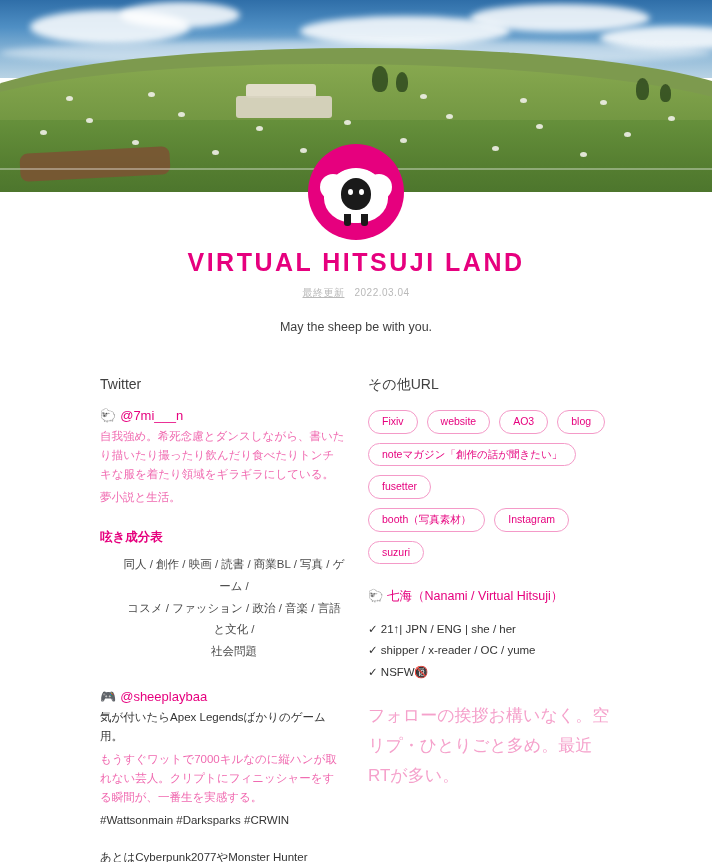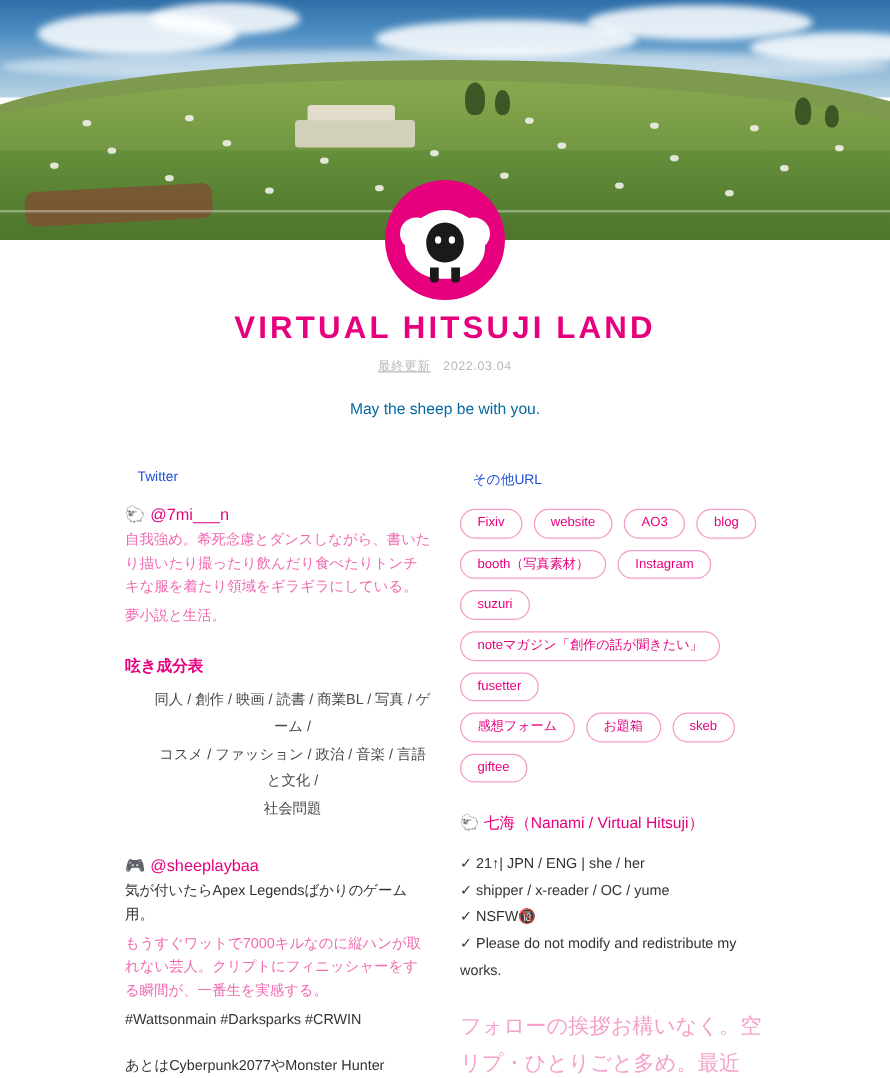--- a/index.html
+++ b/index.html
@@ -174,37 +174,37 @@
   .updated {
     margin-top: 9px;
     font-size: 10px;
     color: #b9b9b9;
     letter-spacing: .5px;
   }
   .updated .label { margin-right: 10px; text-decoration: underline; }
   .tagline {
     margin-top: 20px;
     font-size: 12.5px;
-    color: #0369a1;
+    color: #404040;
   }
 
   
   .columns {
     display: flex;
     gap: 0;
     margin-top: 42px;
     padding: 0 100px 40px 100px;
   }
   .col-left { width: 268px; padding-right: 22px; }
   .col-right { width: 244px; }
 
   .col-heading {
-    color: #1d4ed8;
-    font-size: 11px;
-    margin: 0 0 16px 10px;
+    color: #404040;
+    font-size: 14px;
+    margin: 0 0 16px 0;
     font-weight: normal;
   }
 
   .acct {
     margin-top: 6px;
     margin-bottom: 4px;
     font-size: 13px;
     color: #e6007e;
   }
   .acct .emoji { margin-right: 4px; }
@@ -379,43 +379,36 @@
       <h2 class="col-heading">その他URL</h2>
 
       <div class="pill-rows">
         <div class="pill-row">
           <a class="pill">Fixiv</a>
           <a class="pill">website</a>
           <a class="pill">AO3</a>
           <a class="pill">blog</a>
         </div>
         <div class="pill-row">
+          <a class="pill">noteマガジン「創作の話が聞きたい」</a>
+          <a class="pill">fusetter</a>
+        </div>
+        <div class="pill-row">
           <a class="pill">booth（写真素材）</a>
           <a class="pill">Instagram</a>
           <a class="pill">suzuri</a>
         </div>
-        <div class="pill-row">
-          <a class="pill">noteマガジン「創作の話が聞きたい」</a>
-          <a class="pill">fusetter</a>
-        </div>
-        <div class="pill-row">
-          <a class="pill">感想フォーム</a>
-          <a class="pill">お題箱</a>
-          <a class="pill">skeb</a>
-          <a class="pill">giftee</a>
-        </div>
       </div>
 
       <div class="name-line">🐑 七海（Nanami / Virtual Hitsuji）</div>
 
       <div class="checklist">
         <div>✓ 21↑| JPN / ENG | she / her</div>
         <div>✓ shipper / x-reader / OC / yume</div>
         <div>✓ NSFW🔞</div>
-        <div>✓ Please do not modify and redistribute my works.</div>
       </div>
 
       <p class="para-pink">フォローの挨拶お構いなく。空リプ・ひとりごと多め。最近RTが多い。</p>
 
     </div>
 
   </div>
 </div>
 
 </body></html>

